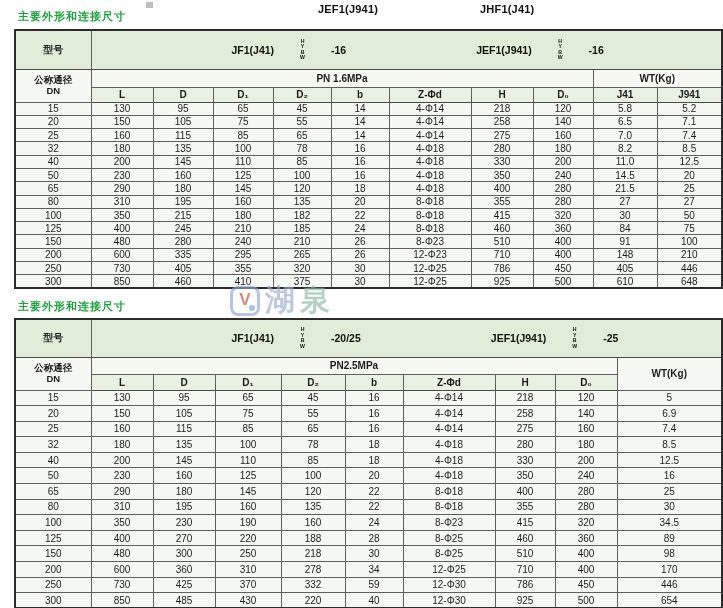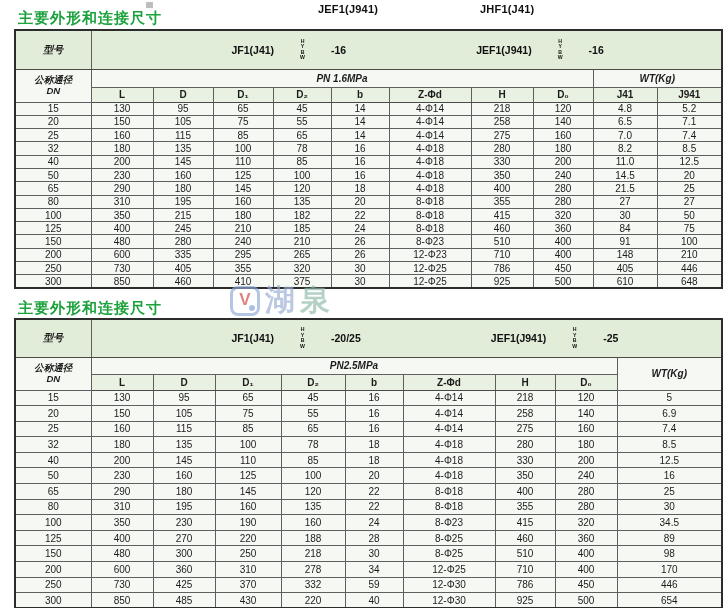--- a/index.html
+++ b/index.html
@@ -12,40 +12,40 @@
     position:absolute;top:3px;font-size:11px;font-weight:bold;color:#111;
     letter-spacing:0.2px;
   }
   .cap1{left:318px;}
   .cap2{left:480px;}
   .artifact{
     position:absolute;left:146px;top:2px;width:7px;height:6px;
     background:#a8a8a8;opacity:.75;
   }
   .sec-title{
-    position:absolute;left:18px;margin:0;font-size:15px;font-weight:bold;
+    position:absolute;left:18px;margin:0;font-size:11px;font-weight:bold;
     color:#1ca23c;letter-spacing:1px;
   }
   .t1{top:9px;}
   .t2{top:299px;}
 
   table.dim-table{
     position:absolute;left:14px;width:707px;
     border-collapse:collapse;table-layout:fixed;
     font-size:10px;
   }
   #table1{top:29px;}
   #table2{top:318px;}
   table.dim-table td{
     border:1px solid #5f5f5f;text-align:center;vertical-align:middle;
     padding:0;overflow:hidden;white-space:nowrap;background:#f6f8f3;
     color:#1c1c1c;
   }
   table.dim-table{border:2px solid #2c2c2c;}
-  td.hd{background:#e7efe0;font-weight:bold;color:#222;font-style:italic;}
+  td.hd{background:#e7efe0;font-weight:bold;color:#222;}
   tr.model-row td{background:#e1ecd9;border-bottom:1.2px solid #4a4a4a;}
   tr.cols-row td{background:#e9f1e3;font-weight:bold;border-bottom:1.2px solid #4a4a4a;}
   .dn-hd div{line-height:1.15;font-weight:bold;font-size:9.5px;}
   .model-cell{text-align:left;}
   .model-wrap{display:flex;justify-content:flex-start;}
   .model{
     display:inline-flex;align-items:center;font-size:10.5px;font-weight:bold;
     color:#111;
     gap:24px;
   }
@@ -148,21 +148,21 @@
       <tr style="height: 13.3px;">
         <td>15</td>
         <td>130</td>
         <td>95</td>
         <td>65</td>
         <td>45</td>
         <td>14</td>
         <td>4-Φ14</td>
         <td>218</td>
         <td>120</td>
-        <td>4.8</td>
+        <td>5.8</td>
         <td>5.2</td>
       </tr>
       <tr style="height: 13.3px;">
         <td>20</td>
         <td>150</td>
         <td>105</td>
         <td>75</td>
         <td>55</td>
         <td>14</td>
         <td>4-Φ14</td>

